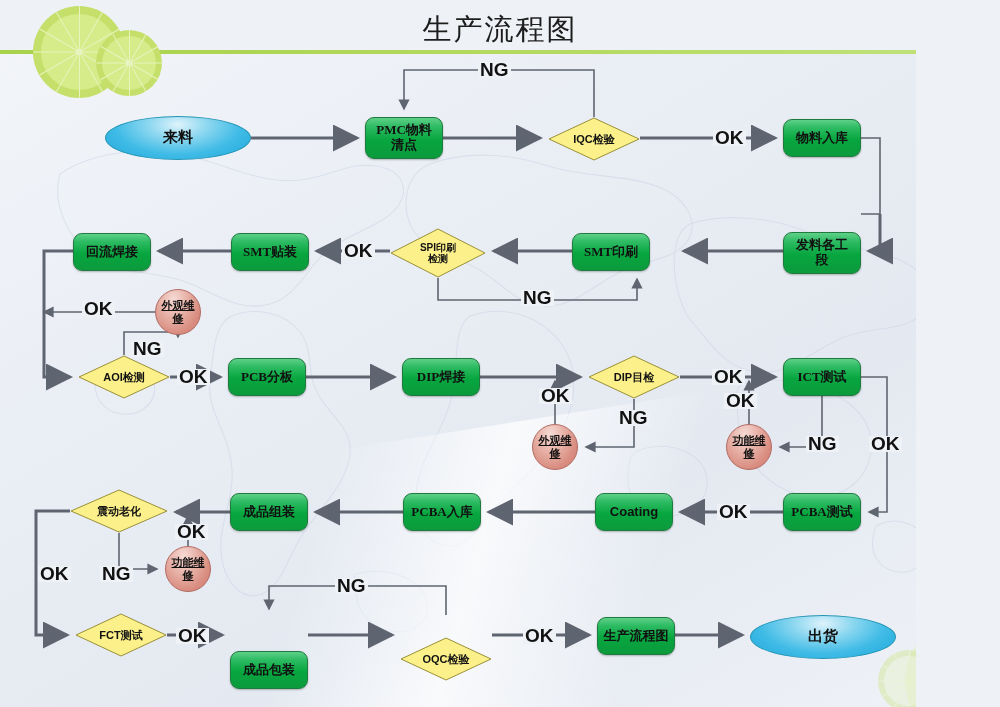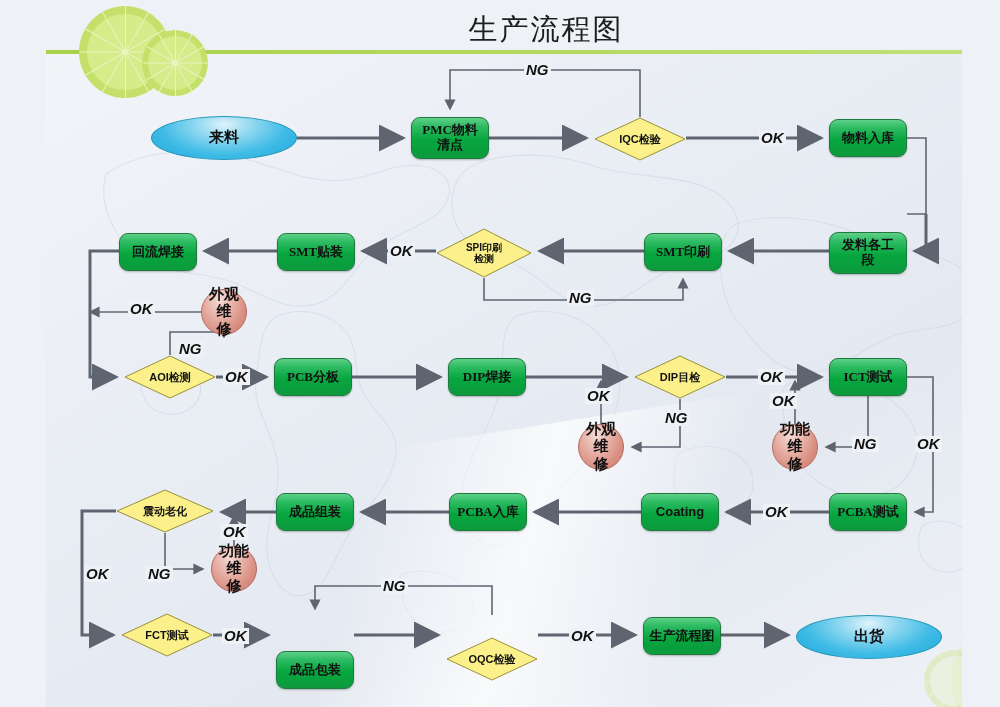--- a/index.html
+++ b/index.html
@@ -5,21 +5,20 @@
   html,body{margin:0;padding:0;}
   body{
     width:1000px;height:707px;overflow:hidden;
     font-family:"Liberation Sans","DejaVu Sans",sans-serif;
     background:#eef1f6;
   }
   #stage{
     position:relative;width:916px;height:707px;
     background:linear-gradient(150deg,#f3f5f9 0%,#e9edf4 40%,#e4e9f1 70%,#eef1f6 100%);
     overflow:hidden;
-    margin-left:46px;
   }
   
   .hdr-band{position:absolute;left:0;top:0;width:1000px;height:52px;background:#eef1f6;}
   .hdr-rule{position:absolute;left:0;top:50px;width:1000px;height:4px;
             background:linear-gradient(to right,#a8d24a,#b6db63 60%,#c3e27c);}
   .lime{position:absolute;border-radius:50%;}
   .lime .peel{position:absolute;inset:0;border-radius:50%;background:#c5e06a;}
   .lime .flesh{position:absolute;inset:9%;border-radius:50%;background:#d6eb8a;}
   .lime .seg{position:absolute;left:50%;top:50%;width:1px;height:50%;
              background:#e8f3bd;transform-origin:top center;}
@@ -68,27 +67,28 @@
     color:#111;font-weight:bold;font-size:15px;
     font-family:"Liberation Serif","DejaVu Serif",serif;
   }
   .dec{color:#111;font-weight:bold;font-size:11px;
        font-family:"Liberation Sans","DejaVu Sans",sans-serif;}
   .dec .lbl{position:relative;z-index:2;}
   .dec .dia{position:absolute;left:0;top:0;width:100%;height:100%;z-index:1;}
   .rep{
     border-radius:50%;border:1px solid #b26a62;
     background:radial-gradient(ellipse at 40% 22%,#f6dcd6 0%,#e8b3a9 35%,#d98d80 70%,#cf7b6d 100%);
-    color:#111;font-weight:bold;font-size:15px;
+    color:#111;font-weight:bold;font-size:11px;
     font-family:"Liberation Serif","DejaVu Serif",serif;
+    text-decoration:underline;
   }
   
   .elabel{position:absolute;background:#eef1f6;color:#111;font-weight:bold;
-          font-size:15px;font-family:"Liberation Sans","DejaVu Sans",sans-serif;
-          padding:0 2px;line-height:16px;z-index:5;font-style:italic;}
+          font-size:19px;font-family:"Liberation Sans","DejaVu Sans",sans-serif;
+          padding:0 2px;line-height:16px;z-index:5;}
   #edges{position:absolute;left:0;top:0;width:1000px;height:707px;z-index:2;}
   .layer-nodes{position:relative;z-index:4;}
 </style>
 </head>
 <body>
 
 <div id="stage">
 
   <svg id="map" viewBox="0 0 1000 600" preserveAspectRatio="none">
     <g fill="none" stroke="#c9d3e4" stroke-width="1.1">
@@ -255,21 +255,21 @@
 
     <div class="node proc" style="left:783px;top:119px;width:78px;height:38px;">
       <span>物料入库</span>
     </div>
 
     <div class="node proc" style="left:783px;top:232px;width:78px;height:42px;">
       <span style="white-space:pre-line">发料各工
 段</span>
     </div>
 
-    <div class="node proc" style="left:598px;top:233px;width:78px;height:38px;">
+    <div class="node proc" style="left:572px;top:233px;width:78px;height:38px;">
       <span>SMT印刷</span>
     </div>
 
     <div class="node dec" style="left:390px;top:228px;width:96px;height:50px;">
       <svg class="dia" viewBox="0 0 96 50" preserveAspectRatio="none">
         <polygon points="48,1 95,25 48,49 1,25" fill="#fbf08a" stroke="#9a9038" stroke-width="1"></polygon>
       </svg>
       <span class="lbl" style="white-space:pre-line;font-size:10px">SPI印刷
 检测</span>
     </div>

